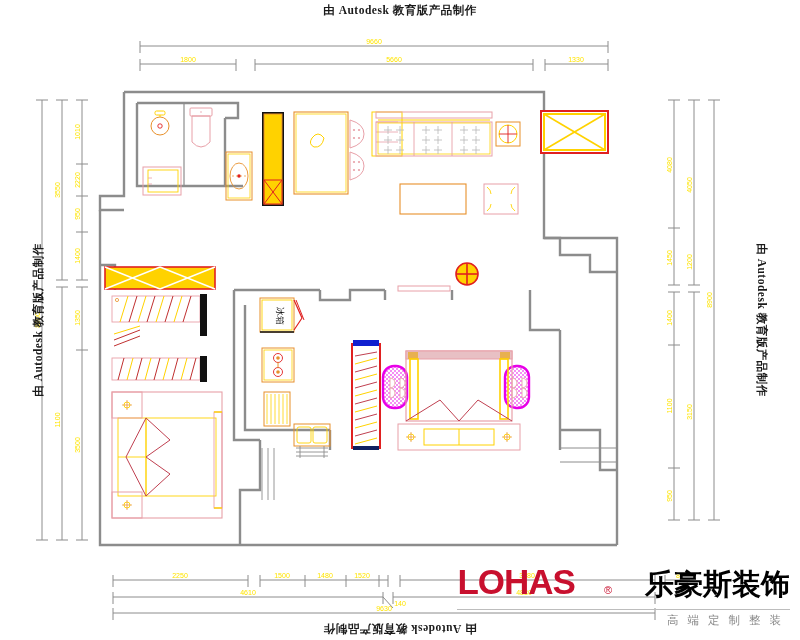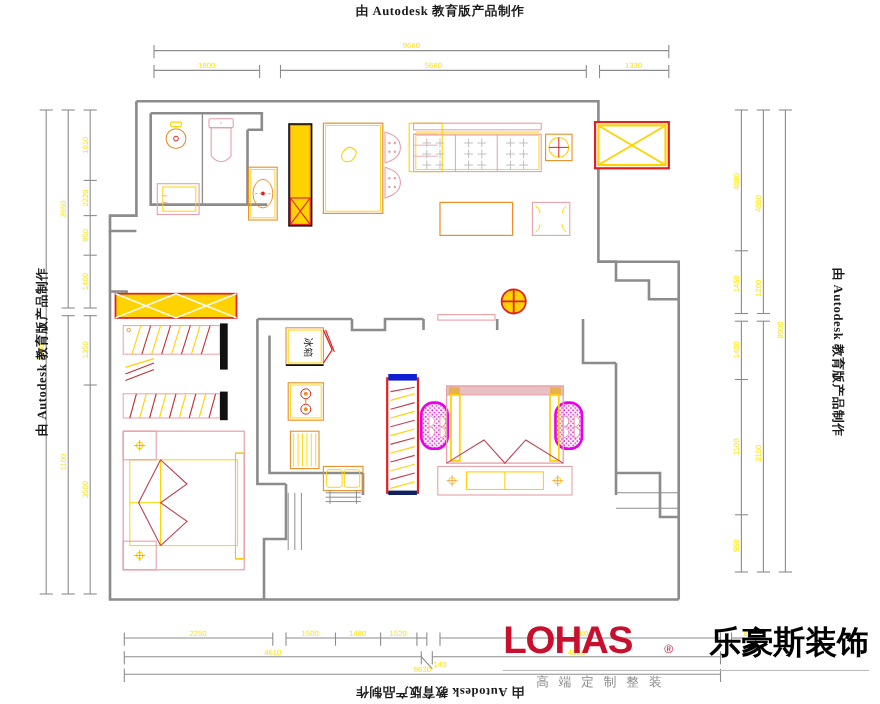--- a/index.html
+++ b/index.html
@@ -18,21 +18,21 @@
 
   
   #logo{position:absolute;right:10px;bottom:12px;text-align:left;}
   .logo-row{display:flex;align-items:baseline;gap:28px;}
   .logo-lohas{font-size:35px;font-weight:bold;color:#c8102e;letter-spacing:-1px;
               font-family:"Liberation Sans",sans-serif;}
   .logo-reg{font-size:11px;color:#c8102e;vertical-align:super;margin-left:1px;}
   .logo-cn{font-size:29px;font-weight:bold;color:#000000;margin-left:5px;
            font-family:"Liberation Sans",sans-serif;letter-spacing:0px;}
   .logo-rule{height:1px;background:#bdbdbd;margin:4px 0 3px 0;width:100%;}
-  .logo-tag{font-size:11.5px;color:#8a8a8a;letter-spacing:9px;text-align:left;
+  .logo-tag{font-size:11.5px;color:#8a8a8a;letter-spacing:9px;text-align:right;
             padding-left:30px;font-family:Liberation Serif, serif;}
 </style>
 </head>
 <body>
 
 <div id="stage">
 
   <svg width="800" height="640" viewBox="0 0 800 640">
     <defs>
       <pattern id="dotMagenta" width="4" height="4" patternUnits="userSpaceOnUse">

